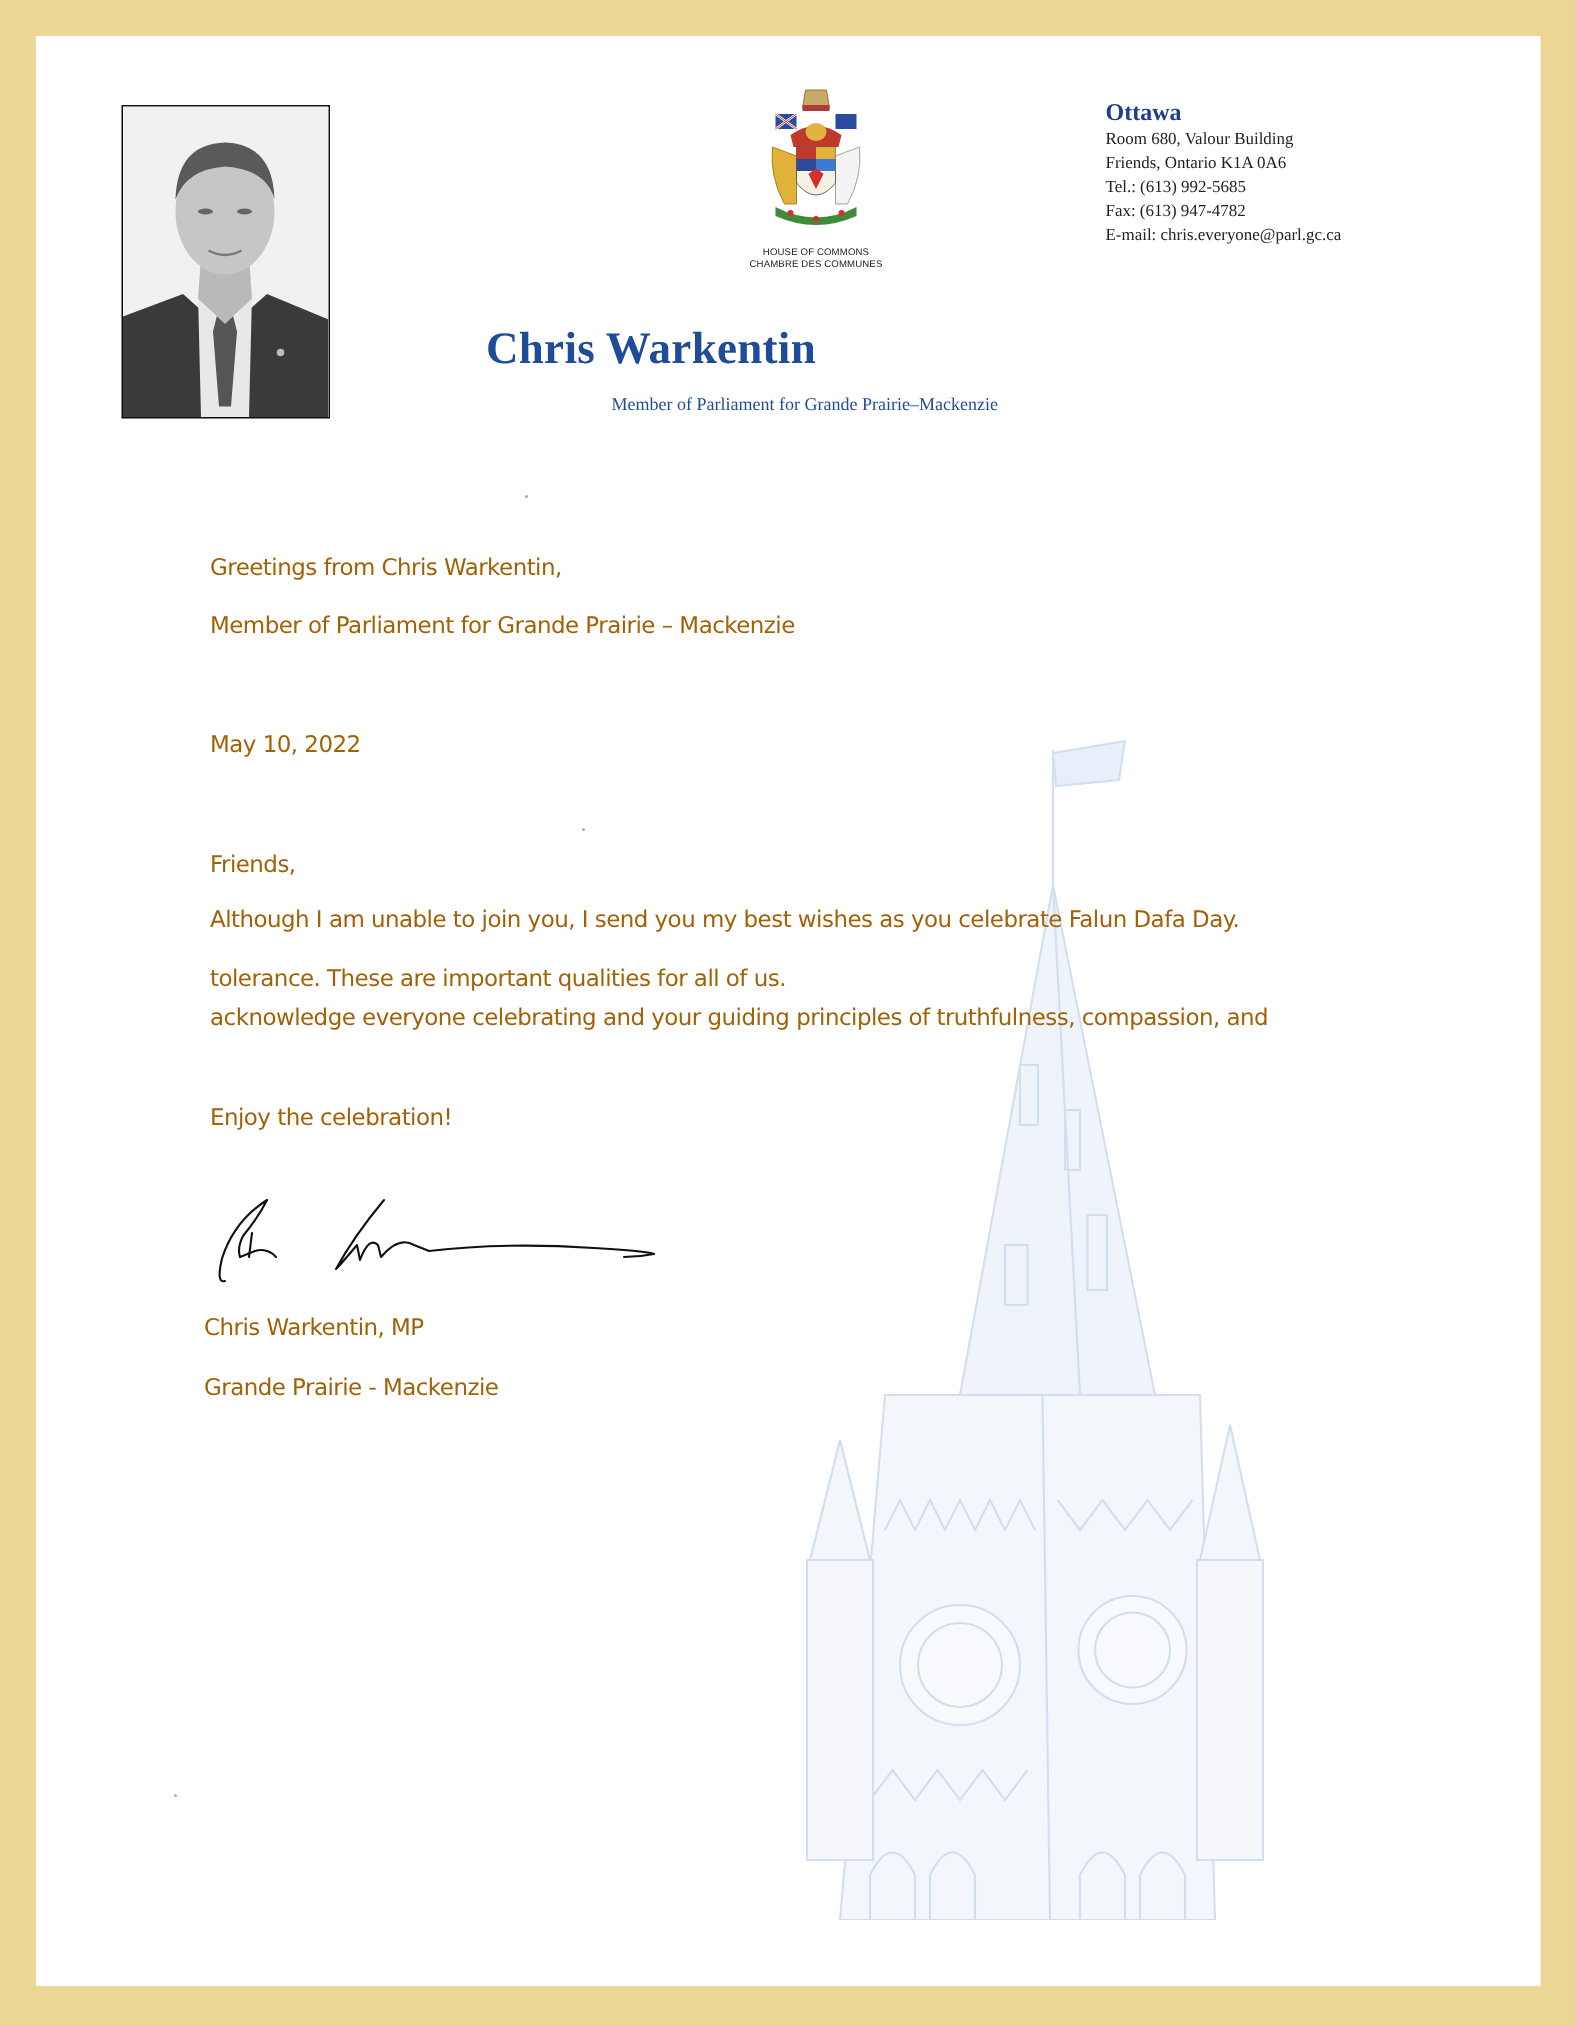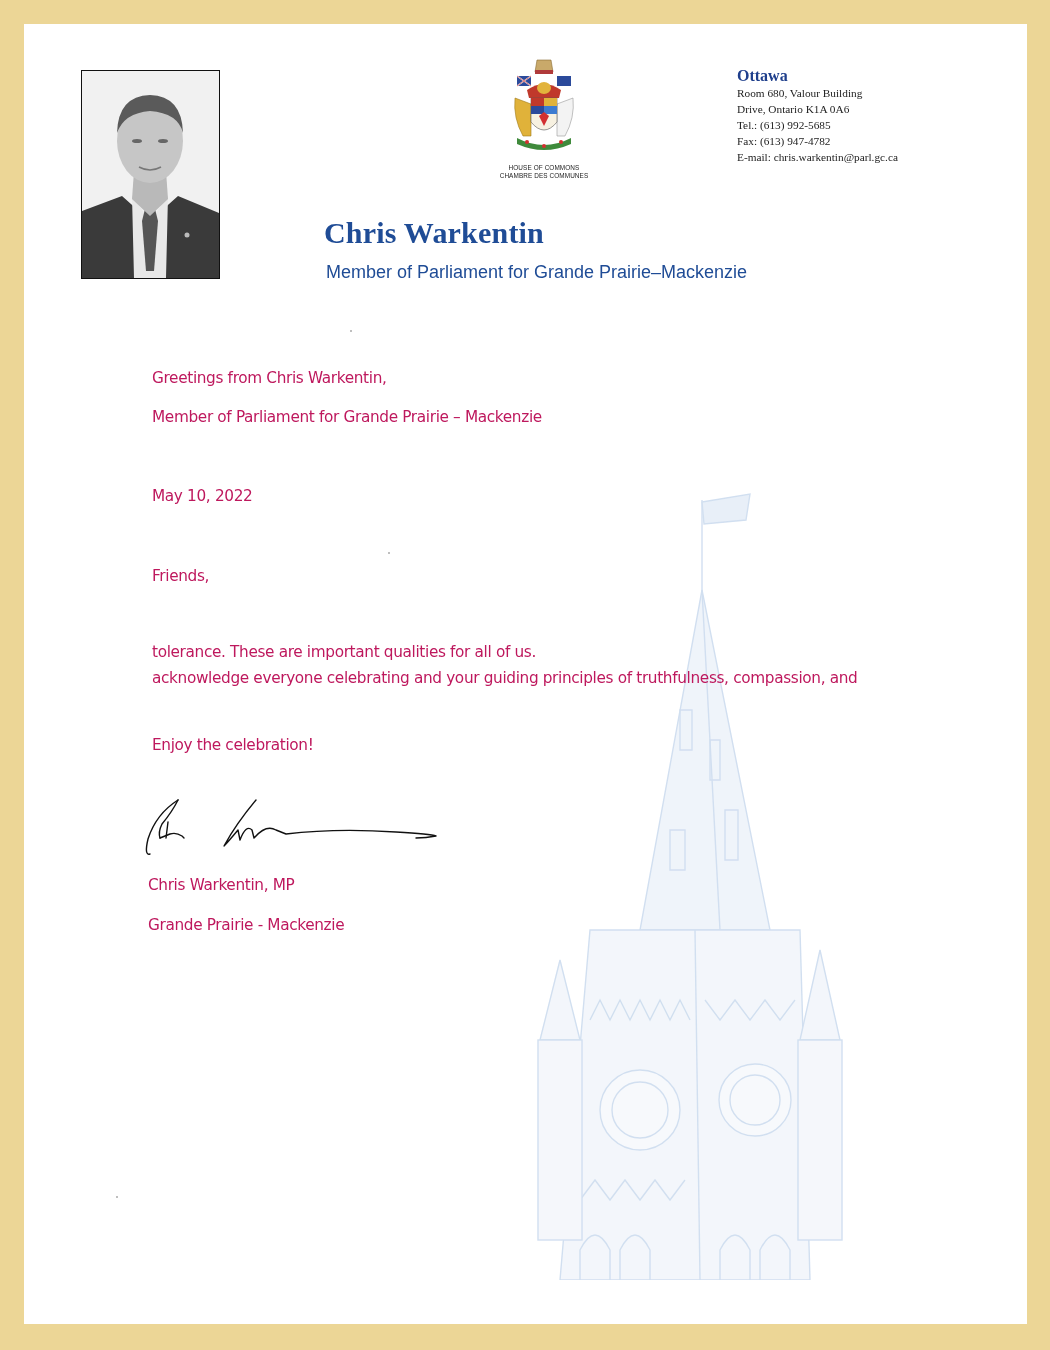--- a/index.html
+++ b/index.html
@@ -53,22 +53,22 @@
     font-weight: bold;
     font-size: 30px;
     color: #1f4c96;
     letter-spacing: 0.2px;
   }
   .mp-title {
     position: absolute;
     left: 290px; top: 238px;
     width: 445px;
     text-align: center;
-    font-family: Liberation Sans, sans-serif;
-    font-size: 18px;
+    font-family: Liberation Serif, serif;
+    font-size: 12px;
     color: #1f4c96;
   }
   .office {
     position: absolute;
     right: 30px;
     width: 260px;
     text-align: left;
     font-family: "Liberation Serif", serif;
     font-size: 11.3px;
     line-height: 15.9px;
@@ -80,24 +80,23 @@
     line-height: 20px;
     color: #1f3f8c;
   }
   .office.ottawa { top: 42px; }
   .office.const { top: 164px; }
   .body-text {
     position: absolute;
     left: 116px;
     font-family: "DejaVu Sans", sans-serif;
     font-size: 15.3px;
-    color: #be185d;
+    color: #a16207;
     letter-spacing: -0.35px;
     white-space: nowrap;
-    margin-left: 12px;
   }
   .para {
     line-height: 26px;
   }
   .sig {
     position: absolute;
     left: 112px; top: 770px;
     width: 320px; height: 70px;
   }
   .speck { position: absolute; width: 2px; height: 2px; background: #aaa; border-radius: 1px; }
@@ -200,31 +199,32 @@
     <div class="crest-caption">HOUSE OF COMMONS</div>
     <div class="crest-caption" style="margin-top:0">CHAMBRE DES COMMUNES</div>
   </div>
 
   <div class="mp-name">Chris Warkentin</div>
   <div class="mp-title">Member of Parliament for Grande Prairie–Mackenzie</div>
 
   <div class="office ottawa">
     <div class="head">Ottawa</div>
     <div>Room 680, Valour Building</div>
-    <div>Drive, Ontario  K1A 0A6</div>
+    <div>Friends, Ontario  K1A 0A6</div>
     <div>Tel.: (613) 992-5685</div>
     <div>Fax: (613) 947-4782</div>
-    <div>E-mail: chris.warkentin@parl.gc.ca</div>
+    <div>E-mail: chris.everyone@parl.gc.ca</div>
   </div>
 
 
   <div class="body-text" style="top:345px">Greetings from Chris Warkentin,</div>
   <div class="body-text" style="top:384px">Member of Parliament for Grande Prairie – Mackenzie</div>
   <div class="body-text" style="top:463px">May 10, 2022</div>
   <div class="body-text" style="top:543px">Friends,</div>
+  <div class="body-text" style="top:580px">Although I am unable to join you, I send you my best wishes as you celebrate Falun Dafa Day.</div>
   <div class="body-text para" style="top:615px">
     <div>tolerance. These are important qualities for all of us.</div>
     <div>acknowledge everyone celebrating and your guiding principles of truthfulness, compassion, and</div>
   </div>
   <div class="body-text" style="top:712px">Enjoy the celebration!</div>
 
   <svg class="sig" viewBox="0 0 320 70">
     <g fill="none" stroke="#111" stroke-width="1.4" stroke-linecap="round" stroke-linejoin="round">
       <path d="M42 6 Q20 20 12 45 Q8 62 14 60"></path>
       <path d="M42 6 Q36 18 26 30 Q22 38 24 44"></path>

